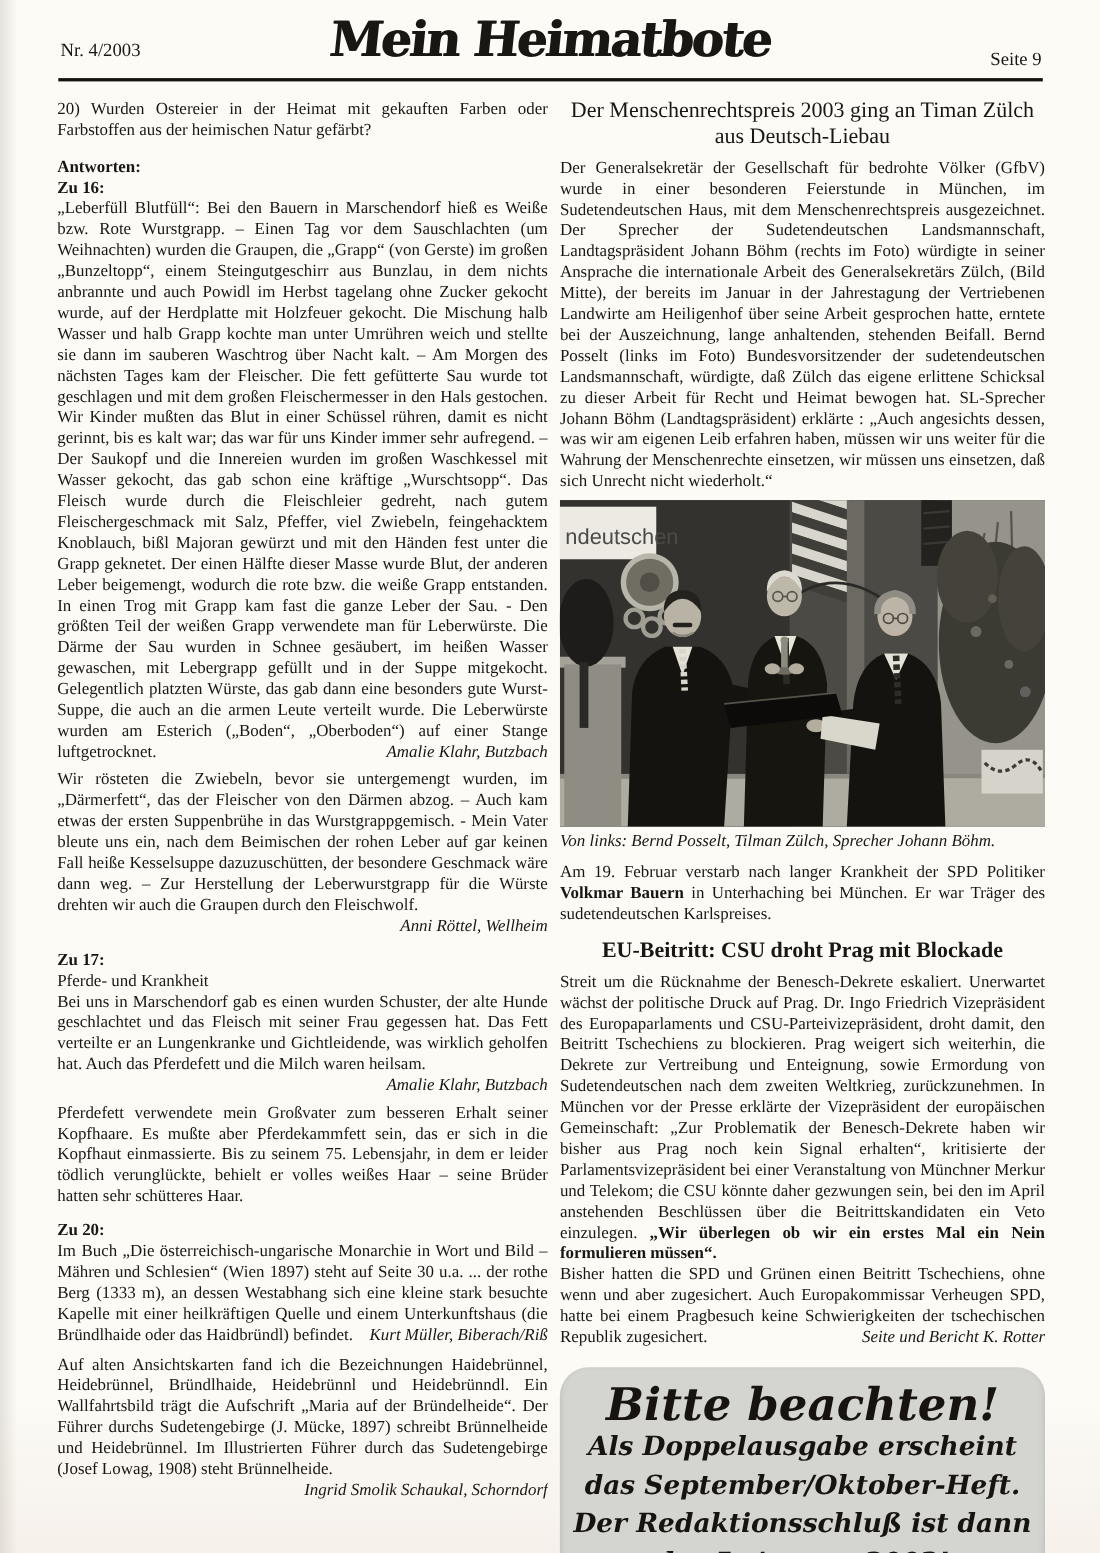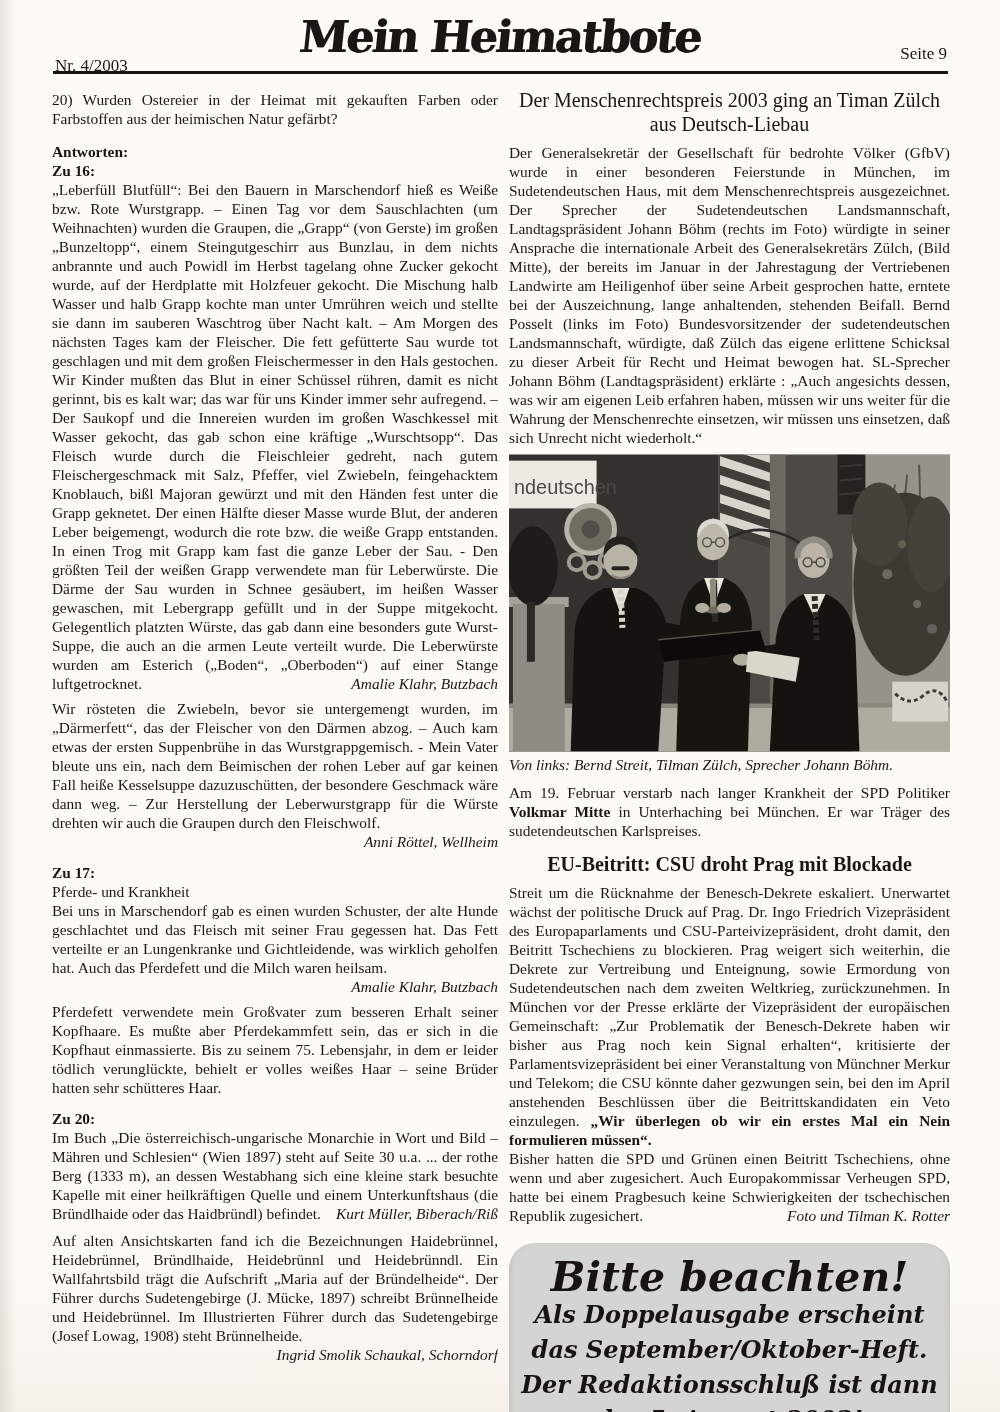--- a/index.html
+++ b/index.html
@@ -7,21 +7,21 @@
     position:relative;width:1000px;height:1412px;margin:0 auto;
     background:linear-gradient(180deg,#fcfbf6 0%,#fcfbf6 90%,#f6f0ea 100%);
     font-family:"Liberation Serif",serif;color:#191714;overflow:hidden;
   }
   .page::after{content:"";position:absolute;left:0;top:0;bottom:0;width:16px;
     background:linear-gradient(90deg,rgba(200,196,186,.45),rgba(200,196,186,0));pointer-events:none;}
   
   .masthead{position:absolute;left:0;right:0;top:14px;text-align:center;
     font-family:"DejaVu Serif",serif;font-weight:bold;font-size:44px;line-height:46px;
     letter-spacing:-2px;transform:skewX(-6deg);text-shadow:1px 0 0 #191714;}
-  .issue{position:absolute;left:55px;top:56px;font-size:17px;}
+  .issue{position:absolute;left:55px;top:36px;font-size:17px;}
   .pageno{position:absolute;right:53px;top:44px;font-size:17px;text-align:right;}
   .header-rule{position:absolute;left:53px;right:52px;top:71px;height:3px;background:#15130f;}
   
   .col{position:absolute;font-size:15.4px;line-height:19px;text-align:justify;}
   .col-left{left:52px;top:90px;width:446px;}
   .col-right{left:509px;top:88px;width:441px;}
   p{margin:0;}
   .para{overflow:hidden;}
   .sig{float:right;font-style:italic;}
   .bold{font-weight:bold;}
@@ -188,27 +188,27 @@
         <path d="M290,104 Q289,88 306,85 Q323,88 322,104" stroke="#8f8c83" stroke-width="6" fill="none"></path>
         <circle cx="300" cy="108" r="4.5" fill="none" stroke="#4a4841" stroke-width="1.5"></circle>
         <circle cx="313" cy="108" r="4.5" fill="none" stroke="#4a4841" stroke-width="1.5"></circle>
         <line x1="304" y1="108" x2="309" y2="108" stroke="#4a4841" stroke-width="1.5"></line>
       </g>
 
       <polygon points="150,186 252,176 258,196 156,208" fill="#0c0b09"></polygon>
       <line x1="150" y1="186" x2="252" y2="176" stroke="#55534a" stroke-width="1.5"></line>
     </svg>
 
-    <p class="caption">Von links: Bernd Streit, Tilman Zülch, Sprecher Johann Böhm.</p>
-
-    <p class="para"><span>Am 19. Februar verstarb nach langer Krankheit der SPD Politiker </span><span class="bold">Volkmar Mitte</span><span> in Unterhaching bei München. Er war Träger des sudetendeutschen Karlspreises.</span></p>
+    <p class="caption">Von links: Bernd Posselt, Tilman Zülch, Sprecher Johann Böhm.</p>
+
+    <p class="para"><span>Am 19. Februar verstarb nach langer Krankheit der SPD Politiker </span><span class="bold">Volkmar Bauern</span><span> in Unterhaching bei München. Er war Träger des sudetendeutschen Karlspreises.</span></p>
 
     <h2 class="art-headline2">EU-Beitritt: CSU droht Prag mit Blockade</h2>
     <p class="para"><span>Streit um die Rücknahme der Benesch-Dekrete eskaliert. Unerwartet wächst der politische Druck auf Prag. Dr. Ingo Friedrich Vizepräsident des Europaparlaments und CSU-Parteivizepräsident, droht damit, den Beitritt Tschechiens zu blockieren. Prag weigert sich weiterhin, die Dekrete zur Vertreibung und Enteignung, sowie Ermordung von Sudetendeutschen nach dem zweiten Weltkrieg, zurückzunehmen. In München vor der Presse erklärte der Vizepräsident der europäischen Gemeinschaft: „Zur Problematik der Benesch-Dekrete haben wir bisher aus Prag noch kein Signal erhalten“, kritisierte der Parlamentsvizepräsident bei einer Veranstaltung von Münchner Merkur und Telekom; die CSU könnte daher gezwungen sein, bei den im April anstehenden Beschlüssen über die Beitrittskandidaten ein Veto einzulegen. </span><span class="bold">„Wir überlegen ob wir ein erstes Mal ein Nein formulieren müssen“.</span></p>
-    <p class="para"><span>Bisher hatten die SPD und Grünen einen Beitritt Tschechiens, ohne wenn und aber zugesichert. Auch Europakommissar Verheugen SPD, hatte bei einem Pragbesuch keine Schwierigkeiten der tschechischen Republik zugesichert.</span> <span class="sig">Foto und Tilman K. Rotter</span></p>
+    <p class="para"><span>Bisher hatten die SPD und Grünen einen Beitritt Tschechiens, ohne wenn und aber zugesichert. Auch Europakommissar Verheugen SPD, hatte bei einem Pragbesuch keine Schwierigkeiten der tschechischen Republik zugesichert.</span> <span class="sig">Seite und Bericht K. Rotter</span></p>
 
     <div class="notice">
       <div class="notice-l1">Bitte beachten!</div>
       <div class="notice-l">Als Doppelausgabe erscheint</div>
       <div class="notice-l">das September/Oktober-Heft.</div>
       <div class="notice-l">Der Redaktionsschluß ist dann</div>
       <div class="notice-l">der 5. August 2003!</div>
     </div>
   </div>
 

